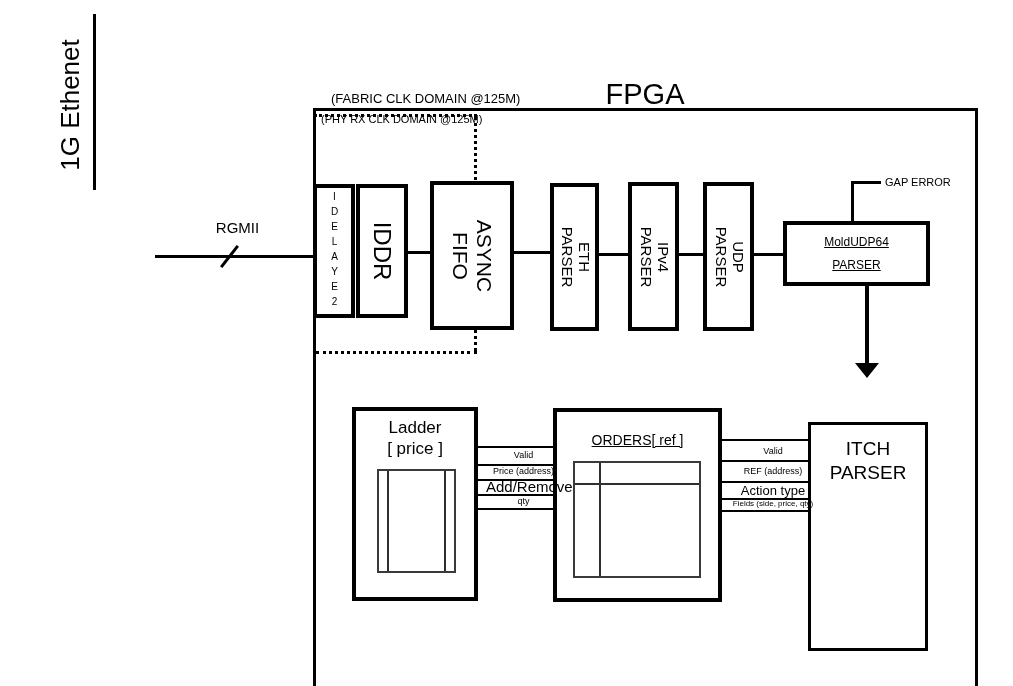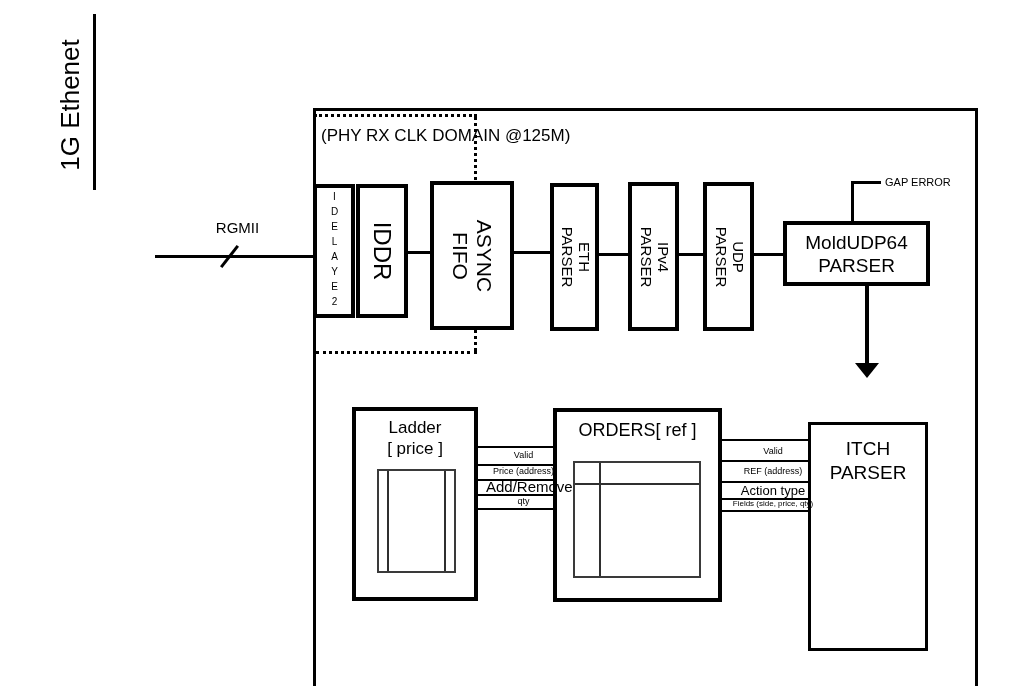--- a/index.html
+++ b/index.html
@@ -39,23 +39,25 @@
   <div style="position:absolute; left:50px; top:22px; width:40px; height:165px;">
     <span class="lbl" style="left:50%; top:50%; transform:translate(-50%,-50%) rotate(-90deg); font-size:26px;">1G Ethenet</span>
   </div>
 
 
   <div class="hline" style="left:155px; top:255px; width:160px;"></div>
   <div class="vline" style="left:228px; top:243px; height:27px; transform:rotate(38deg);"></div>
   <div class="lbl center" style="left:200px; top:219px; width:75px; font-size:15px;">RGMII</div>
 
   <div class="thinbox" style="left:313px; top:64px; width:665px; height:591px;"></div>
+  <div class="lbl center" style="left:565px; top:78px; width:160px; font-size:29px;">FPGA</div>
 
+  <div class="lbl" style="left:331px; top:91px; font-size:13px;">(FABRIC CLK DOMAIN @125M)</div>
   <div class="dotted-h" style="left:314px; top:114px; width:163px;"></div>
-  <div class="lbl" style="left:321px; top:126px; font-size:17px;">(PHY RX CLK DOMAIN @125M)</div>
+  <div class="lbl" style="left:321px; top:113px; font-size:11px;">(PHY RX CLK DOMAIN @125M)</div>
   <div class="dotted-v" style="left:474px; top:117px; height:63px;"></div>
   <div class="dotted-v" style="left:474px; top:330px; height:21px;"></div>
   <div class="dotted-h" style="left:316px; top:351px; width:161px;"></div>
 
   <div class="box upbox" style="left:313px; top:184px; width:42px; height:134px;">
     <span class="uptext">IDELAYE2</span>
   </div>
   <div class="box" style="left:356px; top:184px; width:52px; height:134px;">
     <span class="vtext" style="font-size:24px;">IDDR</span>
   </div>
@@ -73,21 +75,21 @@
     <span class="vtext" style="font-size:15px;">UDP PARSER</span>
   </div>
 
   <div class="hline" style="left:408px; top:251px; width:22px;"></div>
   <div class="hline" style="left:514px; top:251px; width:36px;"></div>
   <div class="hline" style="left:599px; top:253px; width:29px;"></div>
   <div class="hline" style="left:679px; top:253px; width:24px;"></div>
   <div class="hline" style="left:754px; top:253px; width:29px;"></div>
 
   <div class="box" style="left:783px; top:221px; width:147px; height:65px; display:flex; align-items:center; justify-content:center;">
-    <span class="prewrap center" style="font-size:19px; line-height:23px;">MoldUDP64
+    <span class="prewrap center" style="font-size:12px; line-height:23px;text-decoration:underline;">MoldUDP64
 PARSER</span>
   </div>
 
   <div class="vline" style="left:851px; top:181px; height:41px;"></div>
   <div class="hline" style="left:851px; top:181px; width:30px;"></div>
   <div class="lbl" style="left:885px; top:176px; font-size:11px;">GAP ERROR</div>
 
   <div class="vline" style="left:865px; top:286px; width:4px; height:80px;"></div>
   <div class="arrowhead" style="left:855px; top:363px;"></div>
 
@@ -99,21 +101,21 @@
   <div class="box" style="left:352px; top:407px; width:126px; height:194px;">
     <div class="prewrap center" style="font-size:17px; line-height:21px; padding-top:6px;">Ladder
 [ price ]</div>
   </div>
   <div class="graphic" style="left:377px; top:469px; width:79px; height:104px;">
     <div class="thin-v" style="left:8px; top:0; height:100px;"></div>
     <div class="thin-v" style="left:65px; top:0; height:100px;"></div>
   </div>
 
   <div class="box" style="left:553px; top:408px; width:169px; height:194px;">
-    <div class="center" style="font-size:18px; padding-top:8px;">ORDERS[ ref ]</div>
+    <div class="center" style="font-size:14px; padding-top:20px;text-decoration:underline;">ORDERS[ ref ]</div>
   </div>
   <div class="graphic" style="left:573px; top:461px; width:128px; height:117px;">
     <div class="thin-v" style="left:24px; top:0; height:113px;"></div>
     <div class="thin-h" style="left:0; top:20px; width:124px;"></div>
   </div>
 
   <div style="position:absolute; left:478px; top:444px; width:75px; height:70px;">
     <div class="thin-h" style="left:0; top:2px; width:75px; background:#000;"></div>
     <div class="thin-h" style="left:0; top:20px; width:75px; background:#000;"></div>
     <div class="thin-h" style="left:0; top:35px; width:75px; background:#000;"></div>

